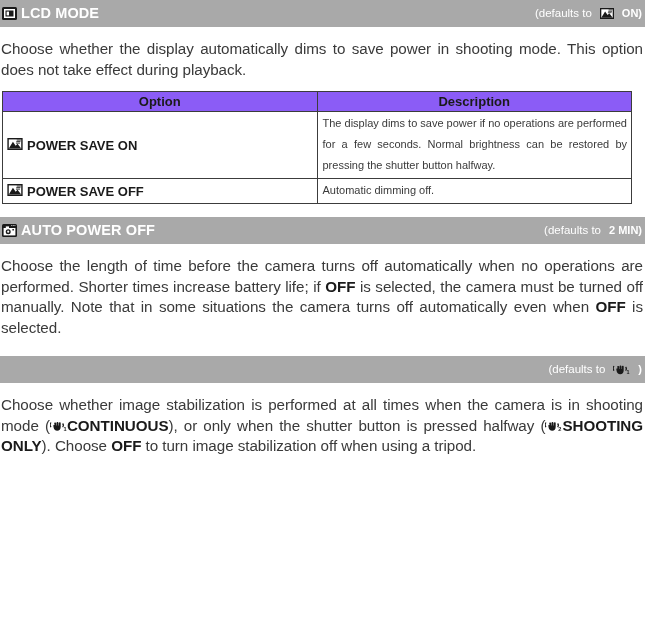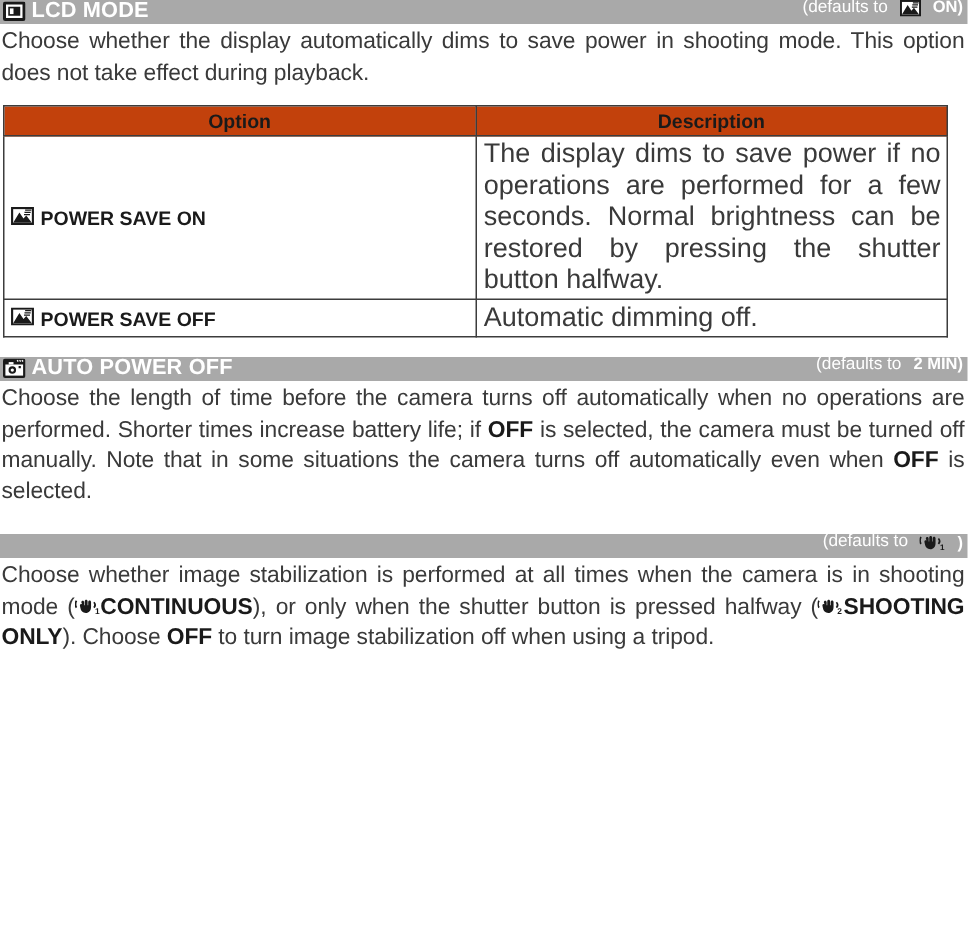--- a/index.html
+++ b/index.html
@@ -19,23 +19,23 @@
   .page {
     position: relative;
     width: 645px;
     height: 626px;
     box-sizing: border-box;
   }
 
   
   .section-bar {
     background: #a9a9a9;
-    height: 16px;
-    display: flex;
-    align-items: flex-start;
+    height: 27px;
+    display: flex;
+    align-items: center;
     padding: 0 3px 0 2px;
     box-sizing: border-box;
     position: relative;
   }
   .section-bar .bar-left {
     display: flex;
     align-items: center;
     gap: 4px;
     flex: 0 0 auto;
   }
@@ -74,57 +74,57 @@
     line-height: 0;
   }
   .icn svg { display: block; }
 
   
   .para {
     font-size: 15.2px;
     line-height: 20.5px;
     color: #3a3a3a;
     text-align: justify;
-    margin: 2px 2px 0 1px;
+    margin: 12px 2px 0 1px;
     letter-spacing: -0.05px;
   }
   .para b { color: #1a1a1a; font-weight: bold; }
 
   
   table.opt {
     border-collapse: collapse;
     width: 630px;
     margin: 11px 0 0 2px;
     table-layout: fixed;
   }
   table.opt th, table.opt td {
     border: 1px solid #3c3c3c;
     padding: 0;
     vertical-align: middle;
   }
   table.opt thead th {
-    background: #c2410c;
+    background: #8b5cf6;
     font-size: 13px;
     font-weight: bold;
     color: #1a1a1a;
     height: 19px;
     text-align: center;
   }
   table.opt td.opt-cell {
     width: 131px;
     text-align: left;
     padding: 2px 4px 2px 4px;
     font-size: 13px;
     font-weight: bold;
     color: #1a1a1a;
     white-space: nowrap;
   }
   table.opt td.desc-cell {
     padding: 1px 4px 2px 5px;
-    font-size: 18px;
+    font-size: 11px;
     line-height: 21px;
     color: #3a3a3a;
     text-align: justify;
   }
   .opt-inner {
     display: flex;
     align-items: flex-start;
     gap: 4px;
   }
 

